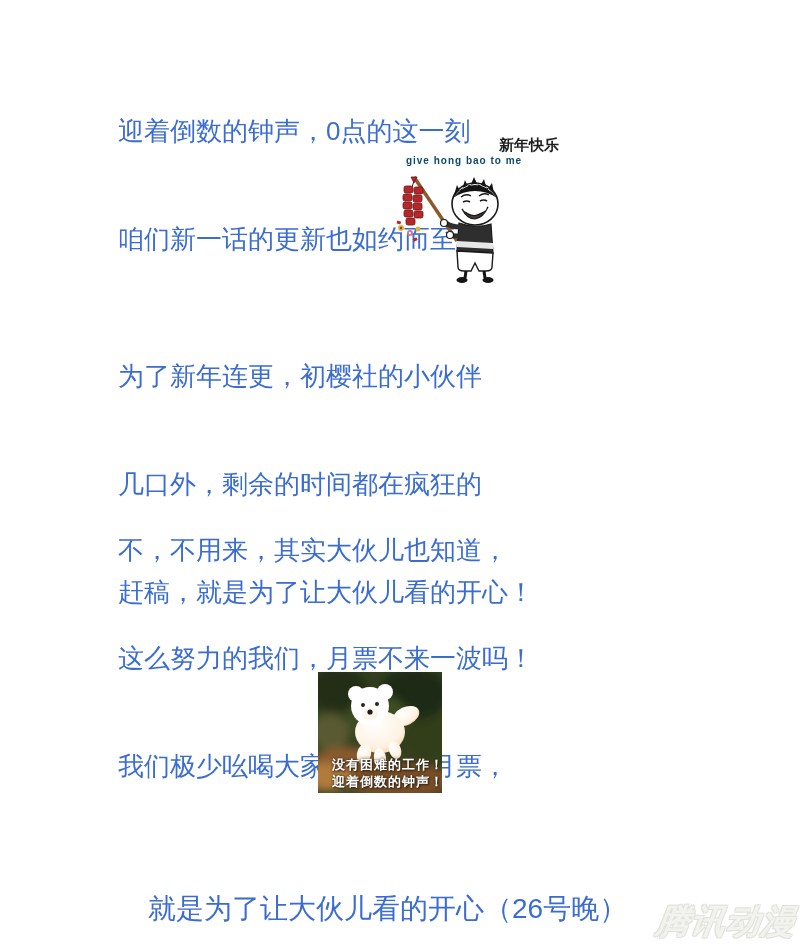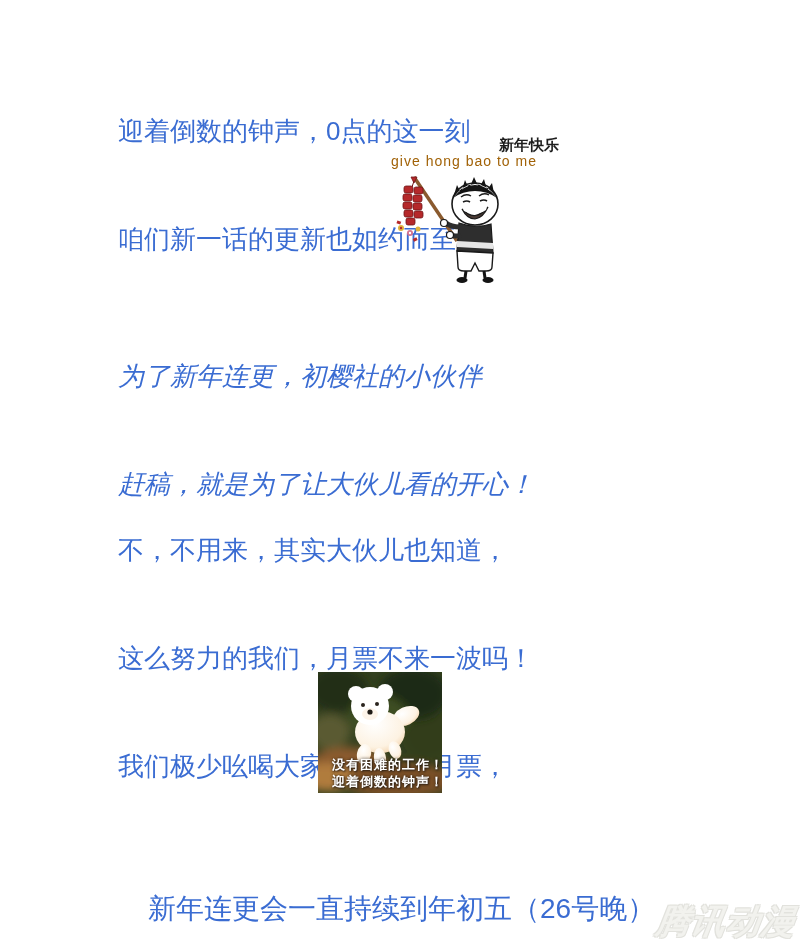--- a/index.html
+++ b/index.html
@@ -6,28 +6,28 @@
   body { background:#cccccc; font-family:"Liberation Sans", sans-serif; }
   .page {
     position:relative; width:800px; height:952px; background:#ffffff;
     margin:0 auto; overflow:hidden;
   }
   .blue-block {
     position:absolute; color:#3a6cd2; font-size:26px; line-height:36px;
     white-space:pre; font-family:"Liberation Sans", sans-serif;
   }
   .top-text    { left:118px; top:41px; }
-  .para1       { left:118px; top:286px;font-style:italic; }
+  .para1       { left:118px; top:286px; }
   .para2       { left:118px; top:460px; }
   .bottom-text { left:148px; top:831px; font-size:28px; line-height:31px; }
 
   
   .meme-block { position:absolute; left:369px; top:136px; width:190px; text-align:center; }
   .meme-title { font-size:15px; font-weight:bold; color:#1e1e1e; line-height:17px;text-align:right; }
-  .meme-sub   { font-size:14px; font-weight:normal; color:#a16207; letter-spacing:1px; line-height:16px; }
+  .meme-sub   { font-size:10px; font-weight:bold; color:#0c4a6e; letter-spacing:1px; line-height:16px; }
   .meme-figure { display:block; margin:2px auto 0 auto; }
 
   
   .dog-block { position:absolute; left:318px; top:672px; width:140px; height:121px; overflow:hidden; }
   .dog-block svg { position:absolute; left:0; top:0; }
   .dog-caption {
     position:absolute; left:0; bottom:3px; width:100%; text-align:center;
     color:#ffffff; font-size:13px; font-weight:bold; line-height:17px;
     text-shadow:0 0 3px rgba(40,30,20,.9), 1px 1px 2px rgba(40,30,20,.9);
     letter-spacing:1px;
@@ -113,20 +113,21 @@
         <line x1="75" y1="100" x2="74" y2="107" stroke="#141414" stroke-width="3"></line>
         <line x1="93" y1="100" x2="94" y2="107" stroke="#141414" stroke-width="3"></line>
         <ellipse cx="71" cy="109" rx="5.5" ry="3" fill="#141414"></ellipse>
         <ellipse cx="97" cy="109" rx="5.5" ry="3" fill="#141414"></ellipse>
       </g>
     </svg>
   </div>
 
   <div class="blue-block para1">
     <div>为了新年连更，初樱社的小伙伴</div>
+    <div>几口外，剩余的时间都在疯狂的</div>
     <div>赶稿，就是为了让大伙儿看的开心！</div>
   </div>
 
   <div class="blue-block para2">
     <div>不，不用来，其实大伙儿也知道，</div>
     <div>这么努力的我们，月票不来一波吗！</div>
     <div>我们极少吆喝大家给我们投月票，</div>
     
   </div>
 
@@ -170,20 +171,20 @@
         <circle cx="52" cy="40" r="2.6" fill="#1e1a16"></circle>
       </g>
     </svg>
     <div class="dog-caption">
       <div>没有困难的工作！</div>
       <div>迎着倒数的钟声！</div>
     </div>
   </div>
 
   <div class="blue-block bottom-text">
-    <div>新年连更会一直持续到年初五（26号晚）</div>
+    <div>就是为了让大伙儿看的开心（26号晚）</div>
     
     
   </div>
 
   <div class="watermark">腾讯动漫</div>
 
 </div>
 
 </body></html>

